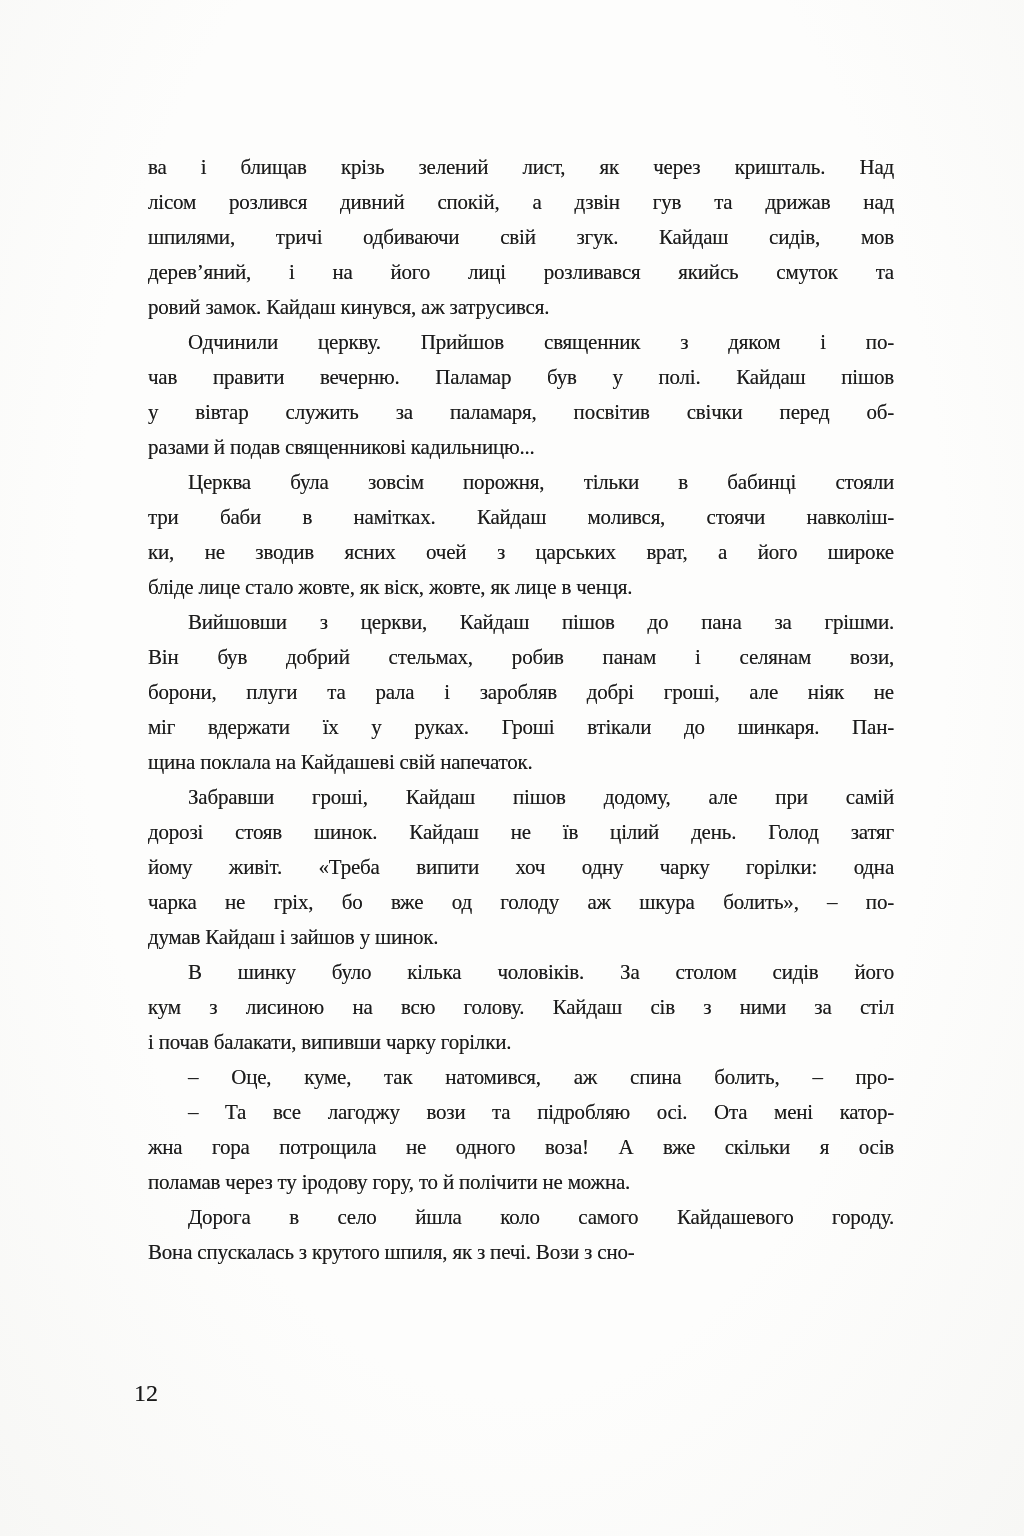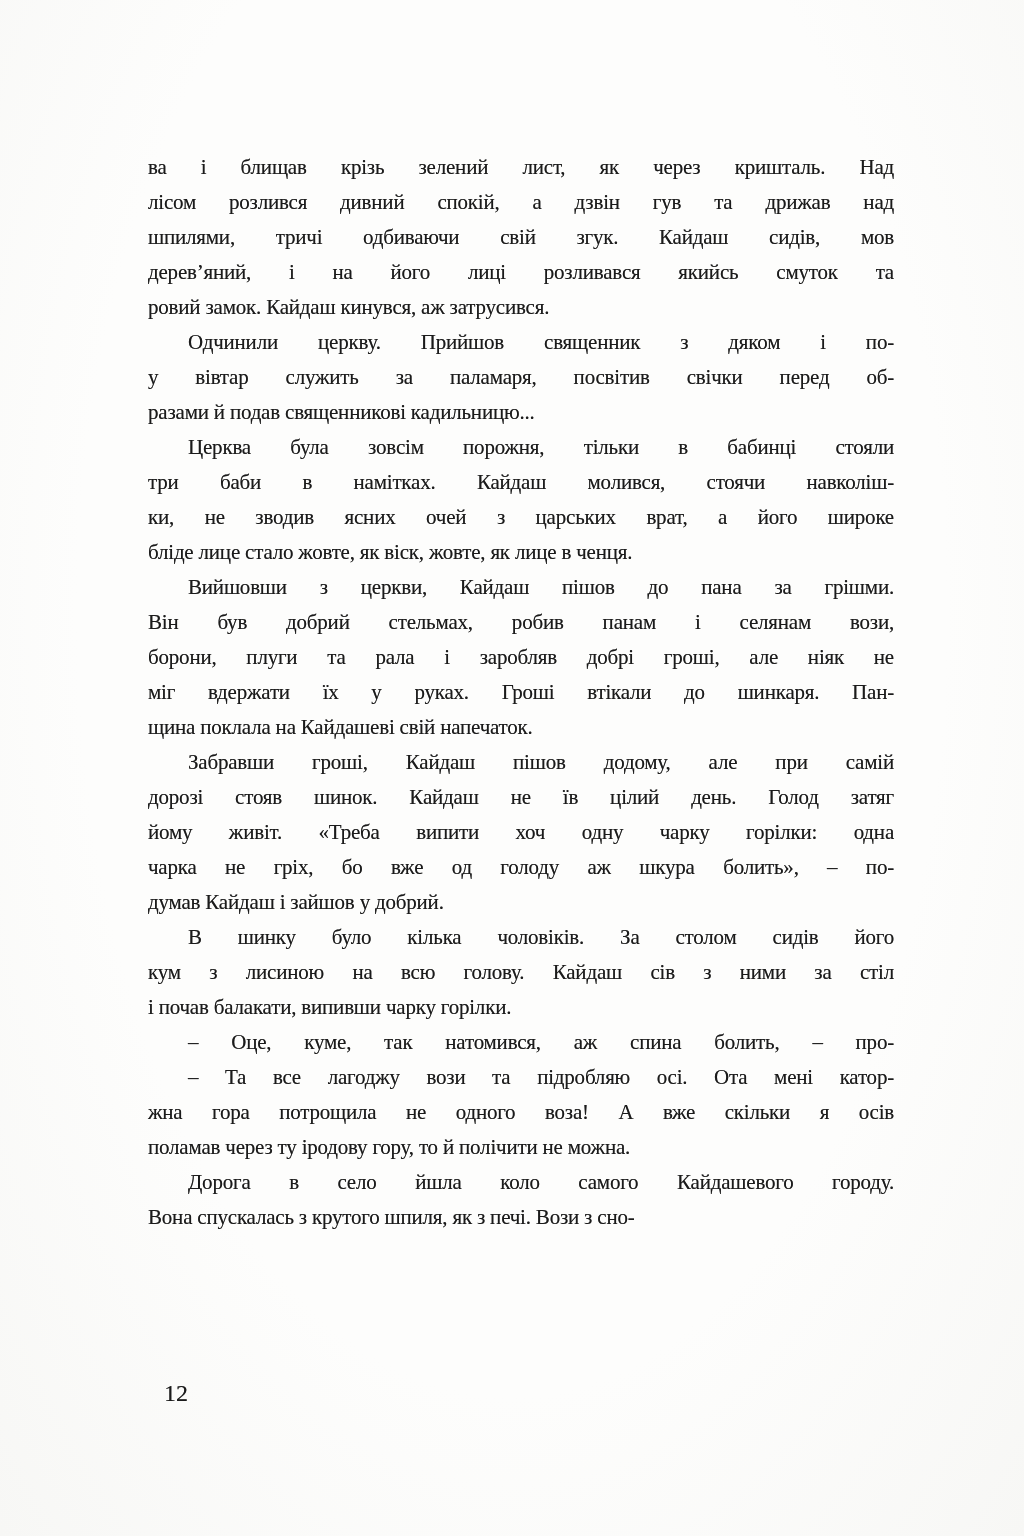--- a/index.html
+++ b/index.html
@@ -37,41 +37,42 @@
   }
   .line.last {
     text-align: left;
     text-align-last: left;
   }
   .line.indent {
     text-indent: 40px;
   }
   .page-number {
     position: absolute;
-    left: 164px;
+    left: 134px;
     top: 1378px;
     font-size: 24px;
     line-height: 30px;
     text-shadow: 0 0 0.5px rgba(20,20,20,0.55);
   }
 </style>
 </head>
 <body>
 
 <div class="scan-page">
   <div class="text-block">
       <div>
         <div class="line">ва і блищав крізь зелений лист, як через кришталь. Над</div>
         <div class="line">лісом розлився дивний спокій, а дзвін гув та дрижав над</div>
         <div class="line">шпилями, тричі одбиваючи свій згук. Кайдаш сидів, мов</div>
         <div class="line">дерев’яний, і на його лиці розливався якийсь смуток та</div>
         <div class="line last">ровий замок. Кайдаш кинувся, аж затрусився.</div>
       </div>
       <div>
         <div class="line indent">Одчинили церкву. Прийшов священник з дяком і по-</div>
+        <div class="line">чав правити вечерню. Паламар був у полі. Кайдаш пішов</div>
         <div class="line">у вівтар служить за паламаря, посвітив свічки перед об-</div>
         <div class="line last">разами й подав священникові кадильницю...</div>
       </div>
       <div>
         <div class="line indent">Церква була зовсім порожня, тільки в бабинці стояли</div>
         <div class="line">три баби в намітках. Кайдаш молився, стоячи навколіш-</div>
         <div class="line">ки, не зводив ясних очей з царських врат, а його широке</div>
         <div class="line last">бліде лице стало жовте, як віск, жовте, як лице в ченця.</div>
       </div>
       <div>
@@ -79,21 +80,21 @@
         <div class="line">Він був добрий стельмах, робив панам і селянам вози,</div>
         <div class="line">борони, плуги та рала і заробляв добрі гроші, але ніяк не</div>
         <div class="line">міг вдержати їх у руках. Гроші втікали до шинкаря. Пан-</div>
         <div class="line last">щина поклала на Кайдашеві свій напечаток.</div>
       </div>
       <div>
         <div class="line indent">Забравши гроші, Кайдаш пішов додому, але при самій</div>
         <div class="line">дорозі стояв шинок. Кайдаш не їв цілий день. Голод затяг</div>
         <div class="line">йому живіт. «Треба випити хоч одну чарку горілки: одна</div>
         <div class="line">чарка не гріх, бо вже од голоду аж шкура болить», – по-</div>
-        <div class="line last">думав Кайдаш і зайшов у добрий.</div>
+        <div class="line last">думав Кайдаш і зайшов у шинок.</div>
       </div>
       <div>
         <div class="line indent">В шинку було кілька чоловіків. За столом сидів його</div>
         <div class="line">кум з лисиною на всю голову. Кайдаш сів з ними за стіл</div>
         <div class="line last">і почав балакати, випивши чарку горілки.</div>
       </div>
       <div>
         <div class="line indent">– Оце, куме, так натомився, аж спина болить, – про-</div>
       </div>
       <div>

